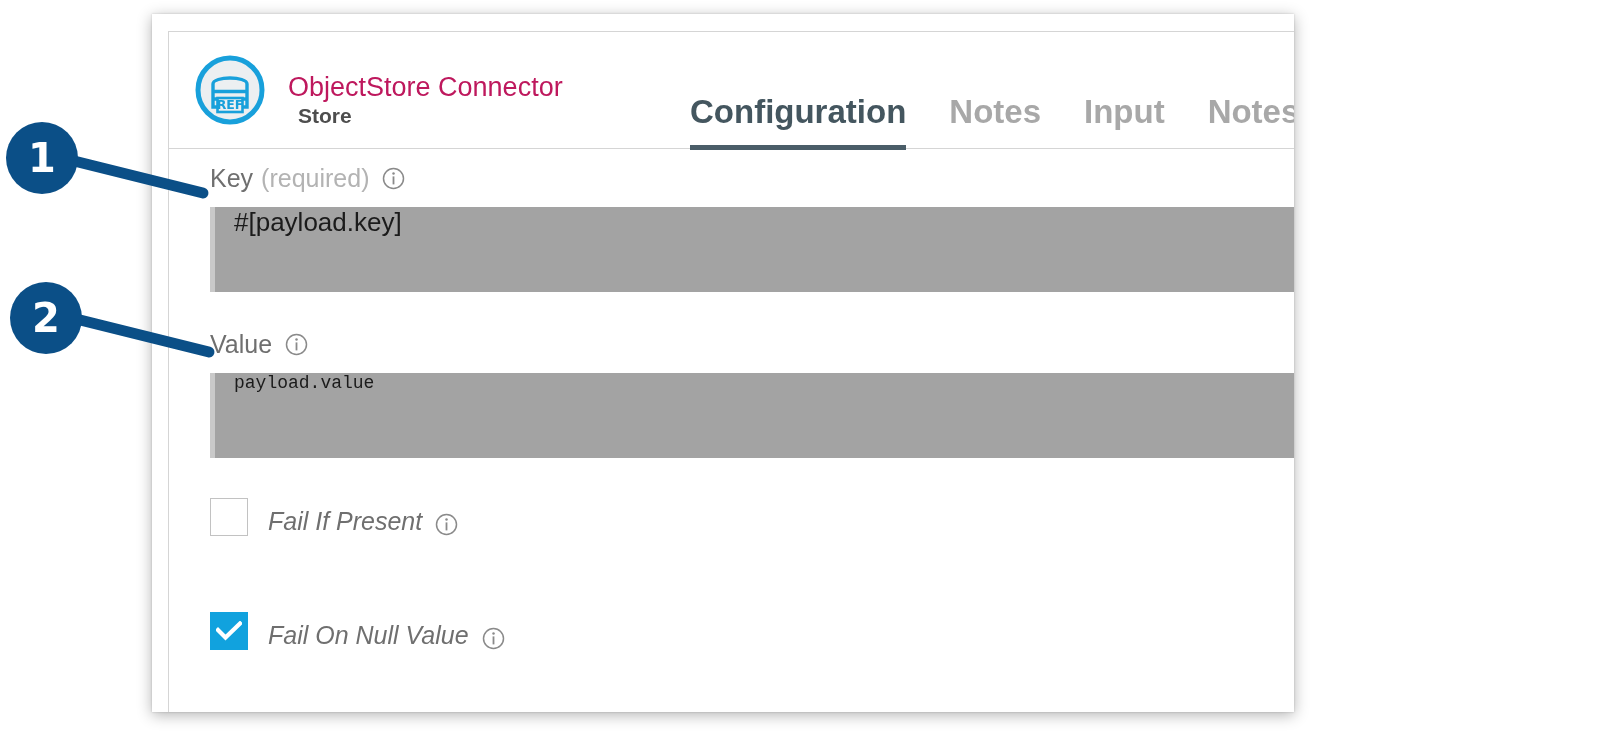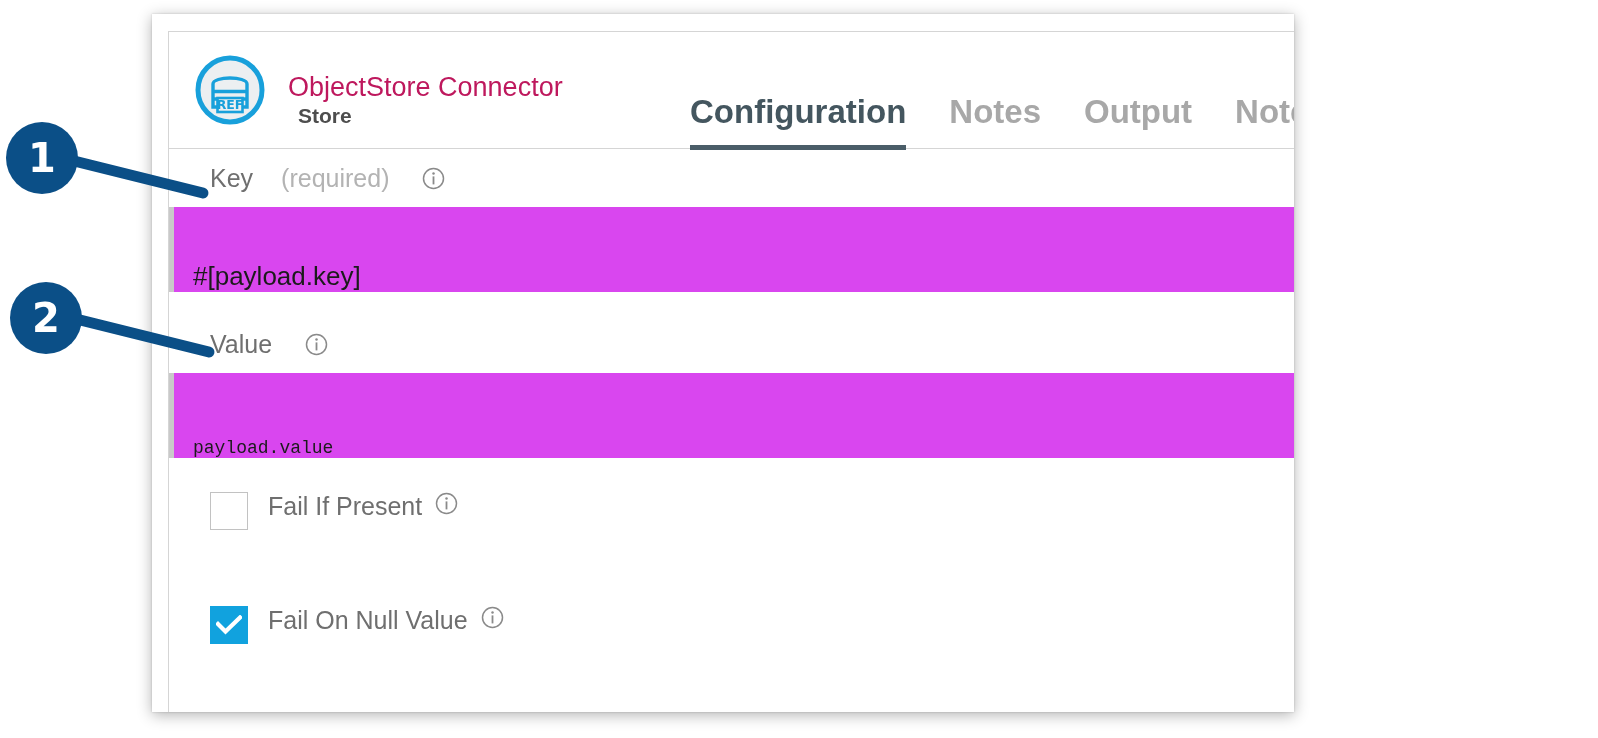--- a/index.html
+++ b/index.html
@@ -115,21 +115,20 @@
     padding: 0;
   }
 
   .field-block { position: relative; }
 
   .field-label-row {
     display: flex;
     align-items: center;
     padding-left: 41px;
     height: 58px;
-    gap: 20px;
   }
   .field-label {
     font-size: 25px;
     color: #6f6f6f;
     white-space: nowrap;
   }
   .field-required {
     font-size: 25px;
     color: #b3b3b3;
     margin-left: 8px;
@@ -140,49 +139,51 @@
     margin-left: 13px;
     width: 23px;
     height: 23px;
     flex: 0 0 auto;
     display: inline-block;
     cursor: pointer;
   }
 
   .input-field {
     position: relative;
+    margin-left: 41px;
     margin-right: 0;
-    background: #d946ef;
+    background: #a3a3a3;
     border-left: 5px solid #c9c9c9;
     height: 85px;
     box-sizing: border-box;
     display: flex;
-    align-items: flex-end;
+    align-items: flex-start;
     cursor: text;
   }
   .input-field .val {
     padding-left: 19px;
     font-size: 26px;
     color: #1b1b1b;
   }
   .input-field .val.mono {
     font-family: "Liberation Mono", "DejaVu Sans Mono", monospace;
     font-size: 18px;
     color: #1b1b1b;
   }
 
   .spacer-key-to-value { height: 23px; }
 
   
   .checkbox-row {
     display: flex;
-    align-items: flex-start;
+    align-items: flex-end;
     padding-left: 41px;
     height: 44px;
     margin-top: 34px;
+    font-style: italic;
   }
   .checkbox-box {
     width: 38px;
     height: 38px;
     box-sizing: border-box;
     flex: 0 0 auto;
     cursor: pointer;
     position: relative;
   }
   .checkbox-box.unchecked {
@@ -252,21 +253,21 @@
       </div>
 
       <div id="connector-titles">
         <div id="connector-type">ObjectStore Connector</div>
         <div id="connector-name">Store</div>
       </div>
 
       <div id="tab-bar">
         <div class="tab active">Configuration</div>
         <div class="tab">Notes</div>
-        <div class="tab">Output</div>
+        <div class="tab">Input</div>
         <div class="tab">Notes</div>
       </div>
 
     </div>
 
     <div id="card-body">
 
       <div class="field-block">
         <div class="field-label-row">
           <span class="field-label">Key</span>

